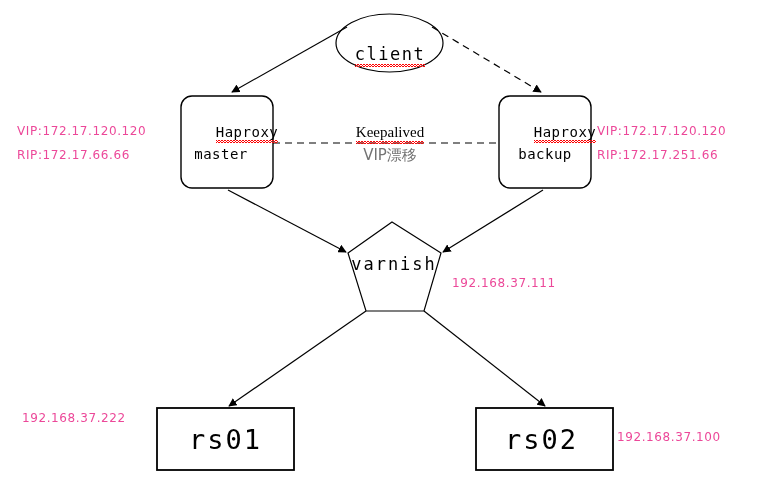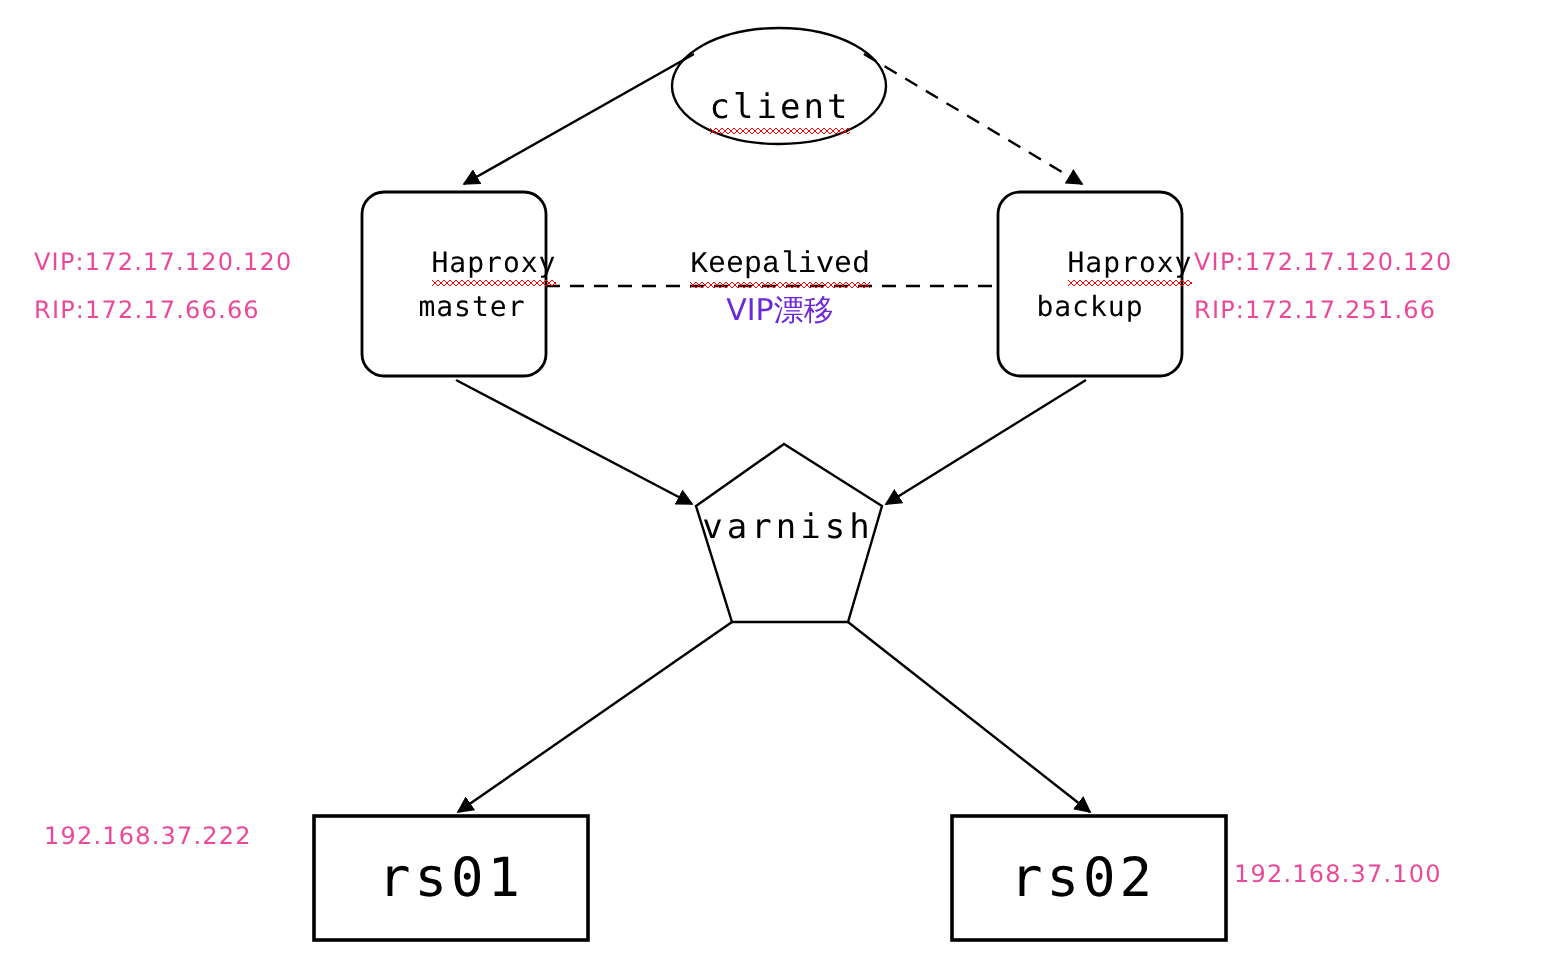--- a/index.html
+++ b/index.html
@@ -52,21 +52,21 @@
   .hap-line1 {
     font-size: 14px;
     letter-spacing: 0.5px;
     margin-left: 20px;
   }
   .hap-line2 {
     font-size: 14px;
     letter-spacing: 0.5px;
   }
   #master-l1 { left: 181px; top: 124px; width: 92px; }
-  #master-l2 { left: 196px; top: 146px; width: 80px; }
+  #master-l2 { left: 181px; top: 146px; width: 80px; }
   #backup-l1 { left: 499px; top: 124px; width: 92px; }
   #backup-l2 { left: 499px; top: 146px; width: 92px; }
   
   .squiggle {
     position: relative;
     display: inline-block;
     padding-bottom: 1px;
   }
   .squiggle::after {
     content: "";
@@ -81,34 +81,34 @@
     background-size: 3px 3px;
     background-repeat: repeat-x;
   }
   
   #keepalived-text {
     position: absolute;
     left: 306px;
     top: 124px;
     width: 168px;
     text-align: center;
-    font-family: Liberation Mono, monospace;
+    font-family: Liberation Serif, serif;
     font-size: 15px;
     color: #000;
     white-space: nowrap;
   }
   #vip-drift-text {
     position: absolute;
     left: 306px;
     top: 146px;
     width: 168px;
     text-align: center;
     font-family: "DejaVu Sans", sans-serif;
     font-size: 15px;
-    color: #6d28d9;
+    color: #737373;
     white-space: nowrap;
   }
   
   #varnish-text {
     left: 340px;
     top: 254px;
     width: 108px;
     font-size: 17px;
     letter-spacing: 2px;
   }
@@ -180,16 +180,17 @@
 
   <div class="node-label" id="varnish-text">varnish</div>
 
   <div class="node-label rs-text" id="rs01-text">rs01</div>
   <div class="node-label rs-text" id="rs02-text">rs02</div>
 
   <div class="ip-label" id="vip-left">VIP:172.17.120.120</div>
   <div class="ip-label" id="rip-left">RIP:172.17.66.66</div>
   <div class="ip-label" id="vip-right">VIP:172.17.120.120</div>
   <div class="ip-label" id="rip-right">RIP:172.17.251.66</div>
+  <div class="ip-label" id="varnish-ip">192.168.37.111</div>
   <div class="ip-label" id="rs01-ip">192.168.37.222</div>
   <div class="ip-label" id="rs02-ip">192.168.37.100</div>
 
 </div>
 
 </body></html>

